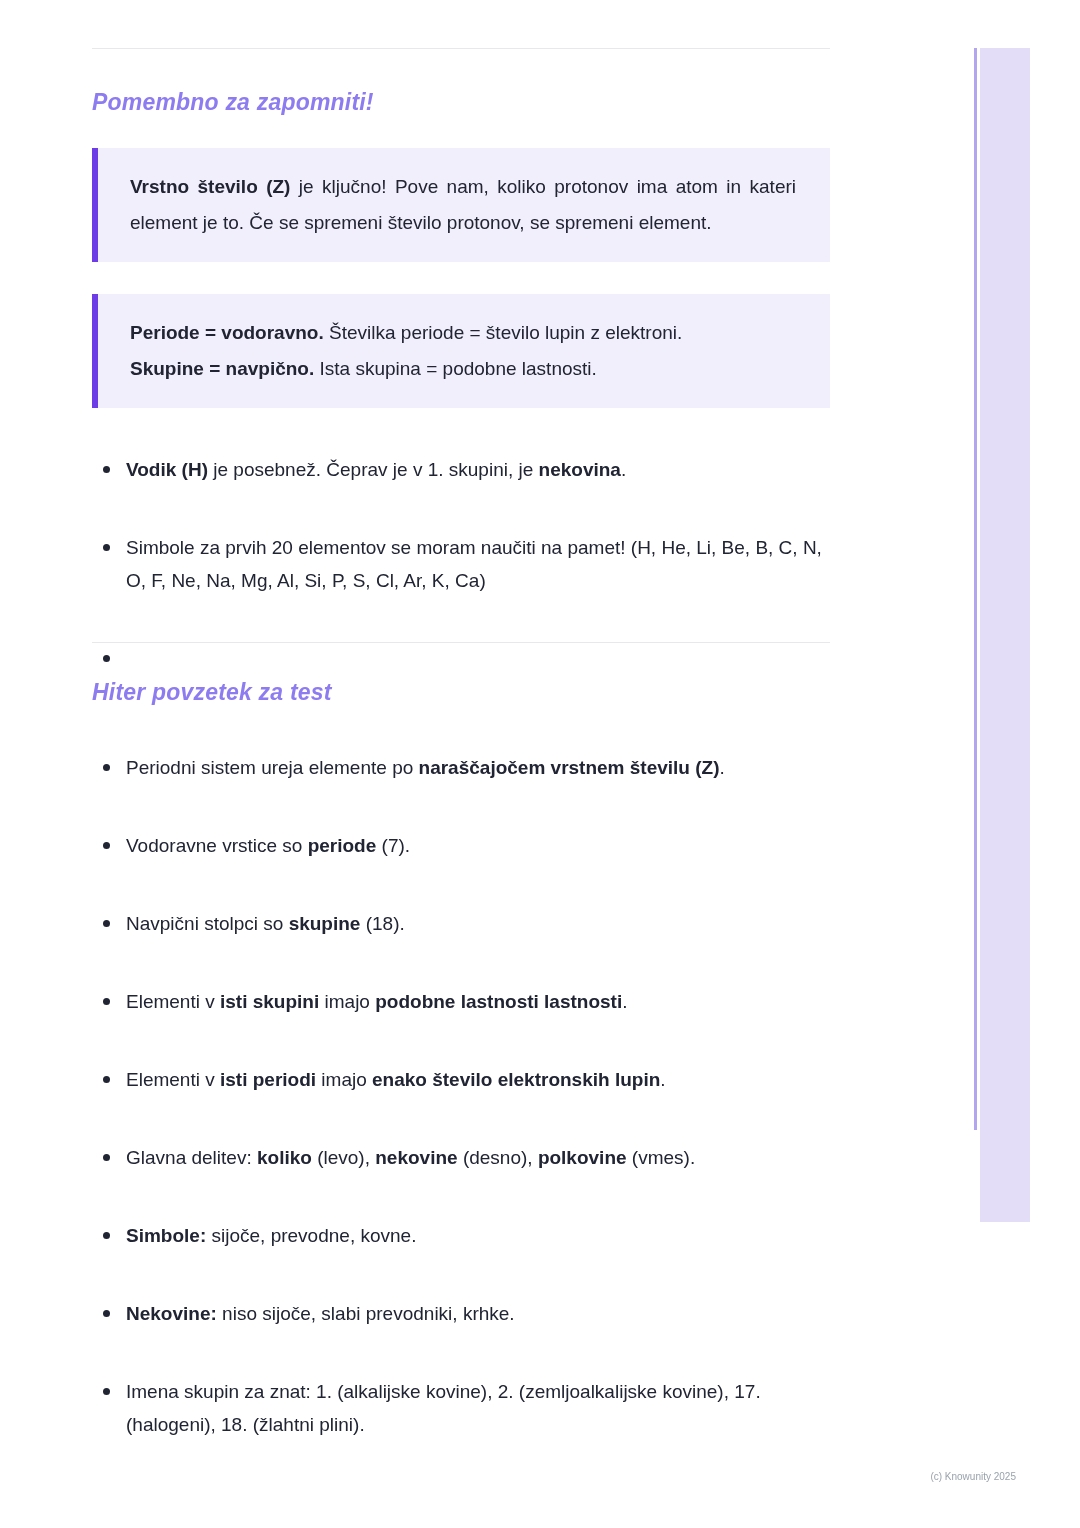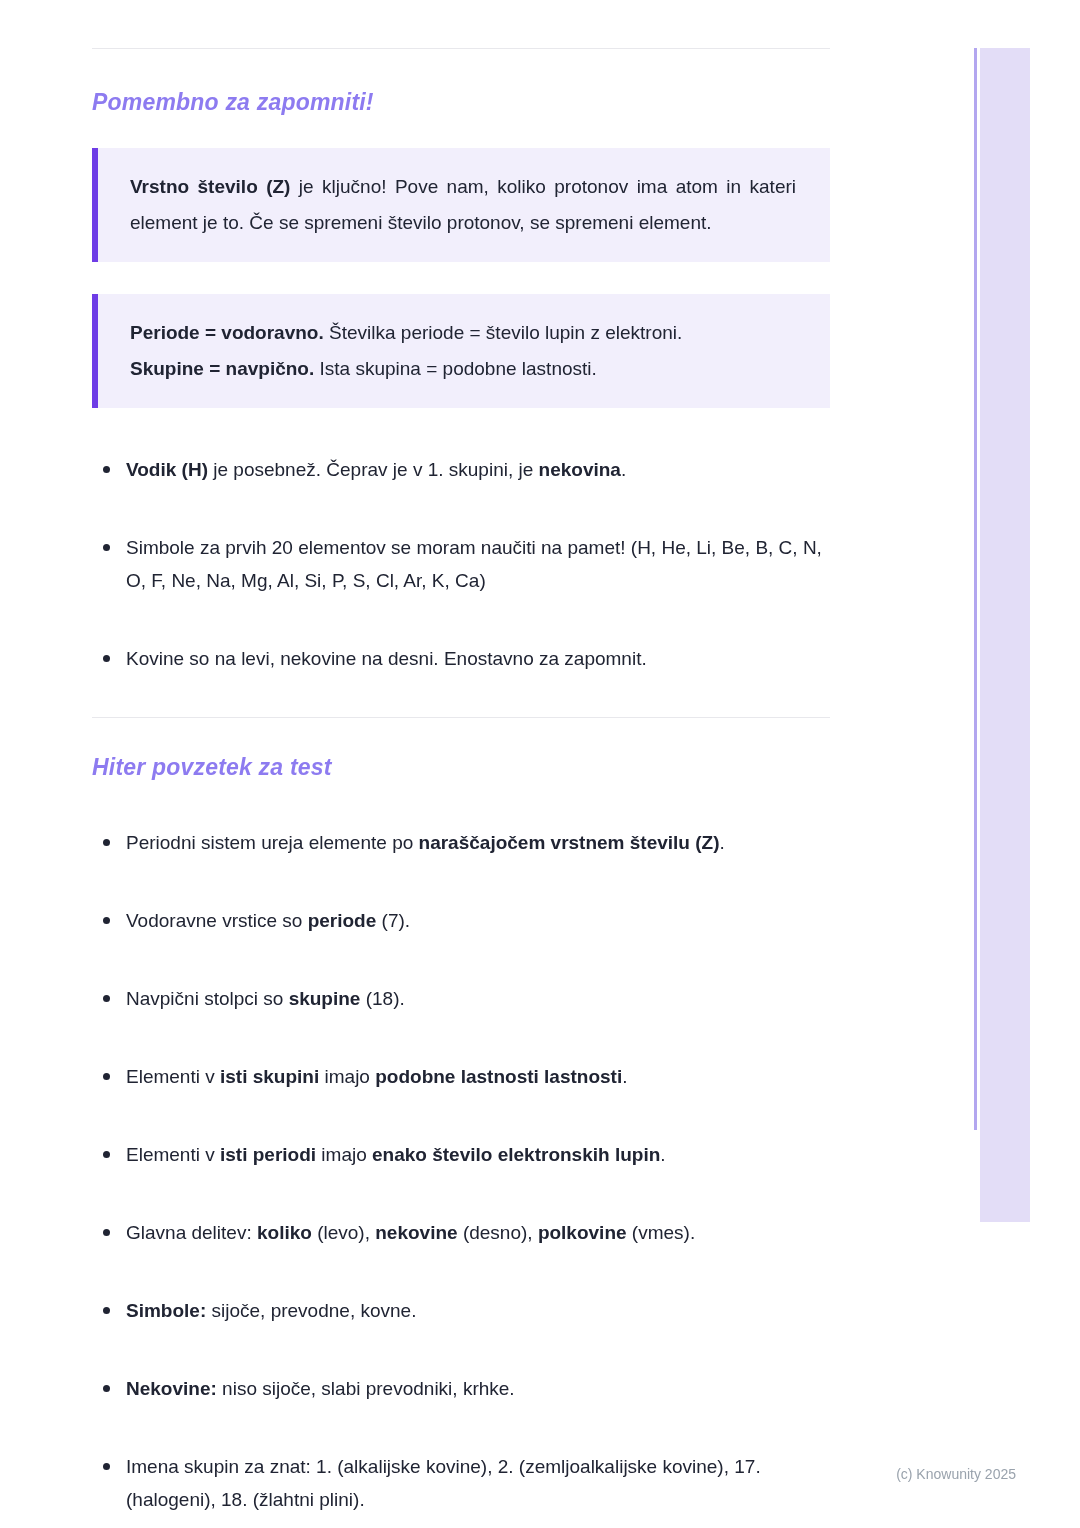--- a/index.html
+++ b/index.html
@@ -76,21 +76,21 @@
     width:7px;
     height:7px;
     border-radius:50%;
     background:var(--text);
   }
   strong{font-weight:bold;}
   .footer{
     position:absolute;
     right:64px;
     bottom:46px;
-    font-size:14px;
+    font-size:10px;
     color:var(--footer);
   }
   .side-strip{
     position:absolute;
     left:980px;
     top:48px;
     width:50px;
     height:1174px;
     background:var(--strip);
   }
@@ -124,21 +124,20 @@
     <li>
       <span class="dot"></span>
       <span><strong>Vodik (H)</strong><span> je posebnež. Čeprav je v 1. skupini, je </span><strong>nekovina</strong><span>.</span></span>
     </li>
     <li>
       <span class="dot"></span>
       <span><span>Simbole za prvih 20 elementov se moram naučiti na pamet! (H, He, Li, Be, B, C, N, O, F, Ne, Na, Mg, Al, Si, P, S, Cl, Ar, K, Ca)</span></span>
     </li>
     <li>
       <span class="dot"></span>
-      <span><span>Kovine so na levi, nekovine na desni. Enostavno za zapomnit.</span></span>
     </li>
   </ul>
 
   <hr class="rule mid">
 
   <h1 class="h-summary">Hiter povzetek za test</h1>
 
   <ul class="list summary">
     <li>
       <span class="dot"></span>

